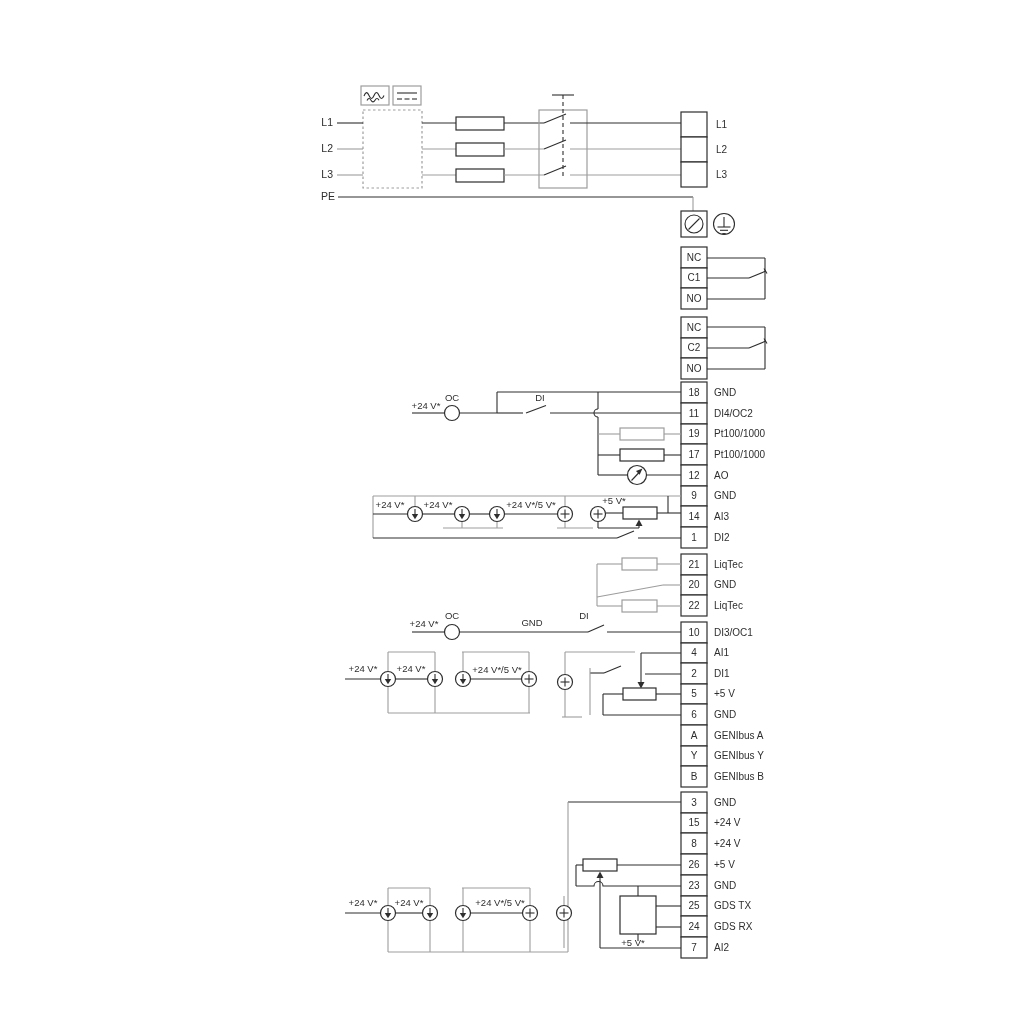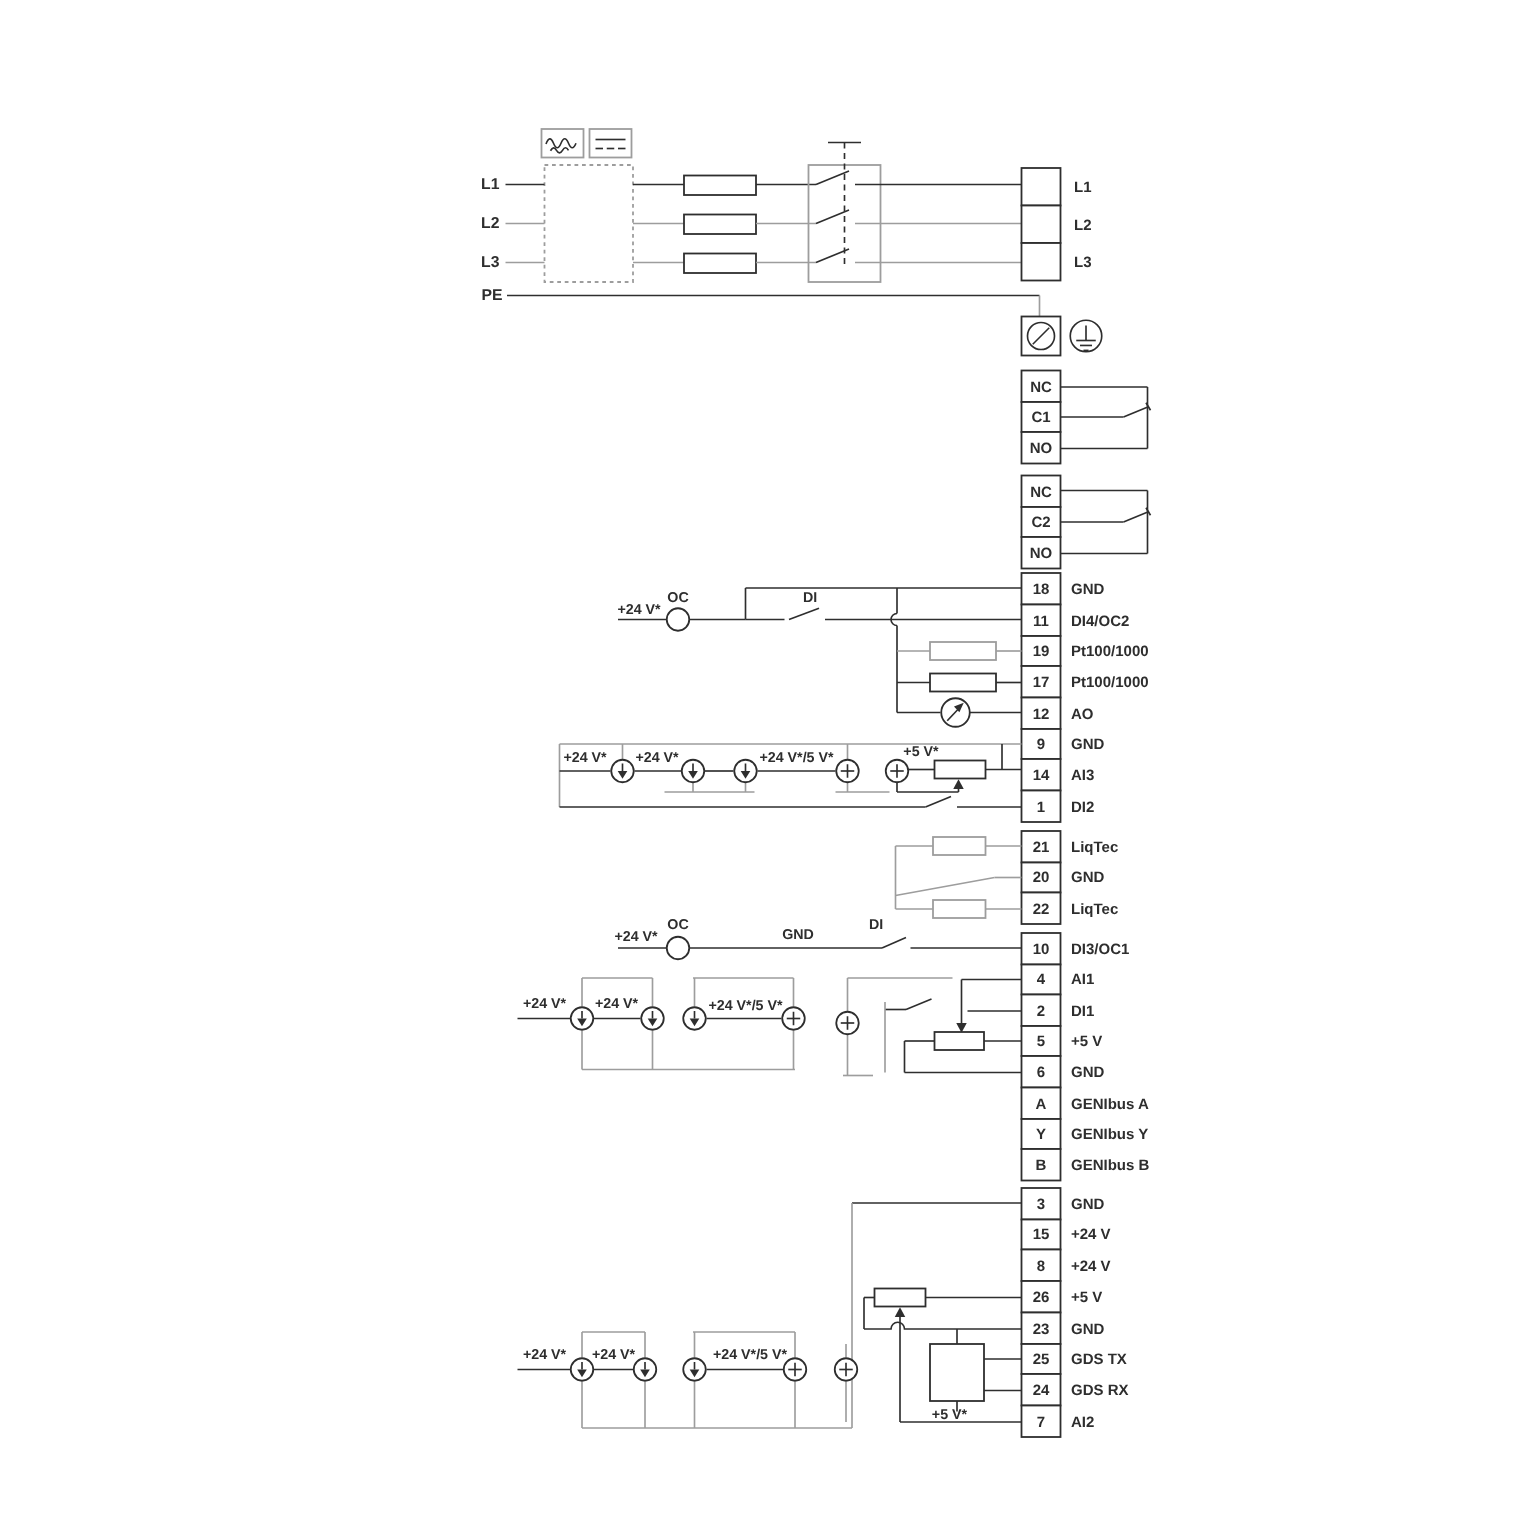--- a/index.html
+++ b/index.html
@@ -1,16 +1,16 @@
 <!DOCTYPE html>
 <html style="--ink: #2e2e2e; --gray: #9d9d9d; --paper: #ffffff;"><head>
 <meta charset="utf-8">
 <style>
   html,body{margin:0;padding:0;background:var(--paper,#fff);}
-  .stage{position:relative;width:1024px;height:1024px;background:var(--paper,#fff);overflow:hidden;font-weight:bold;}
+  .stage{position:relative;width:1024px;height:1024px;background:var(--paper,#fff);overflow:hidden;}
   svg text{font-family:"Liberation Sans","DejaVu Sans",sans-serif;fill:var(--ink,#2e2e2e);}
   .num{font-size:10px;text-anchor:middle;}
   .lbl{font-size:10px;text-anchor:start;}
   .ann{font-size:9.5px;text-anchor:middle;}
   .pin{font-size:10.5px;text-anchor:end;}
   .wb{stroke:var(--ink,#2e2e2e);fill:none;stroke-width:1.1;}
   .wg{stroke:var(--gray,#9d9d9d);fill:none;stroke-width:1.1;}
   .bx{fill:#fff;stroke:var(--ink,#2e2e2e);stroke-width:1.2;}
   .bxg{fill:#fff;stroke:var(--gray,#9d9d9d);stroke-width:1.2;}
   .fillb{fill:var(--ink,#2e2e2e);stroke:none;}

